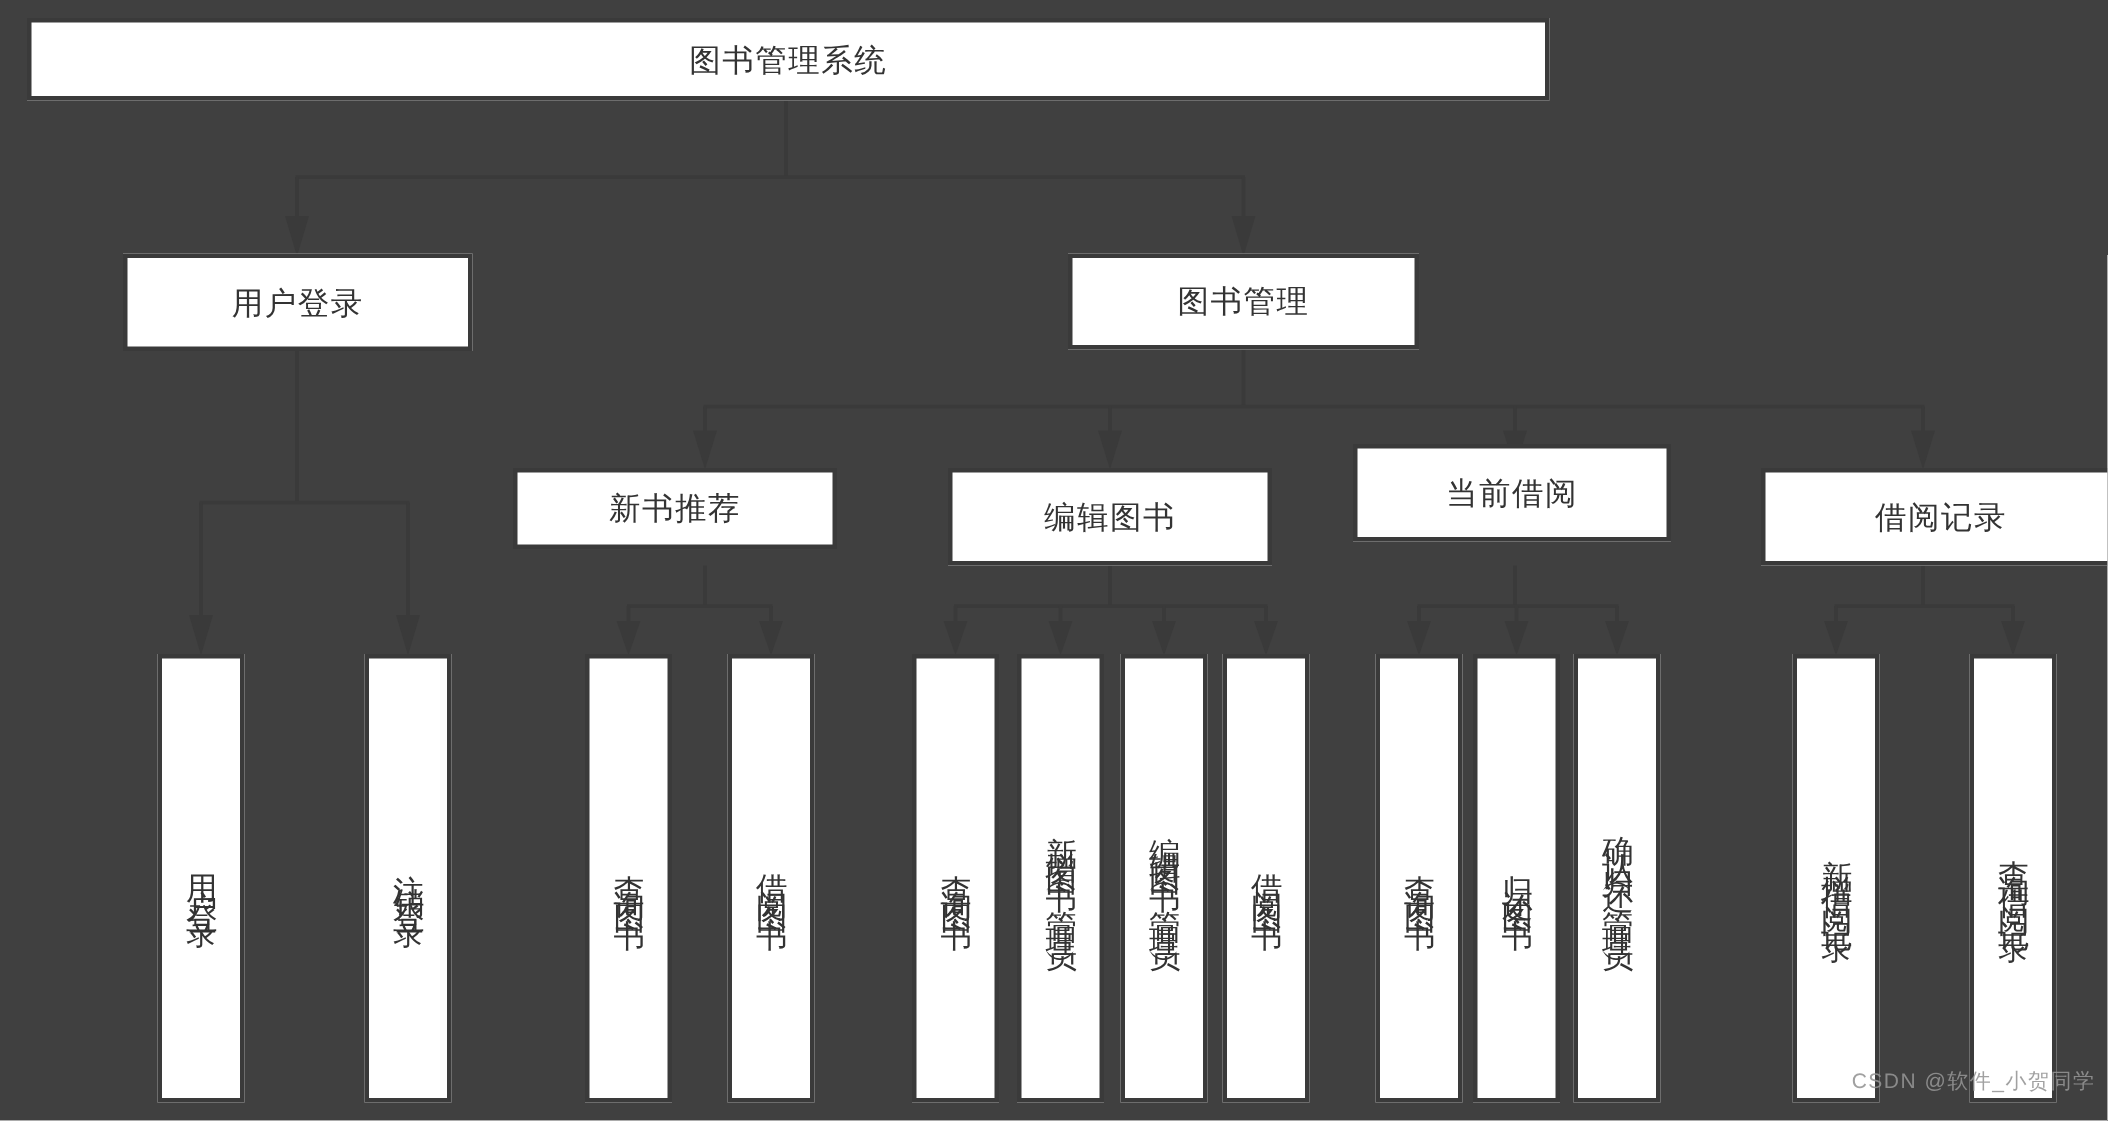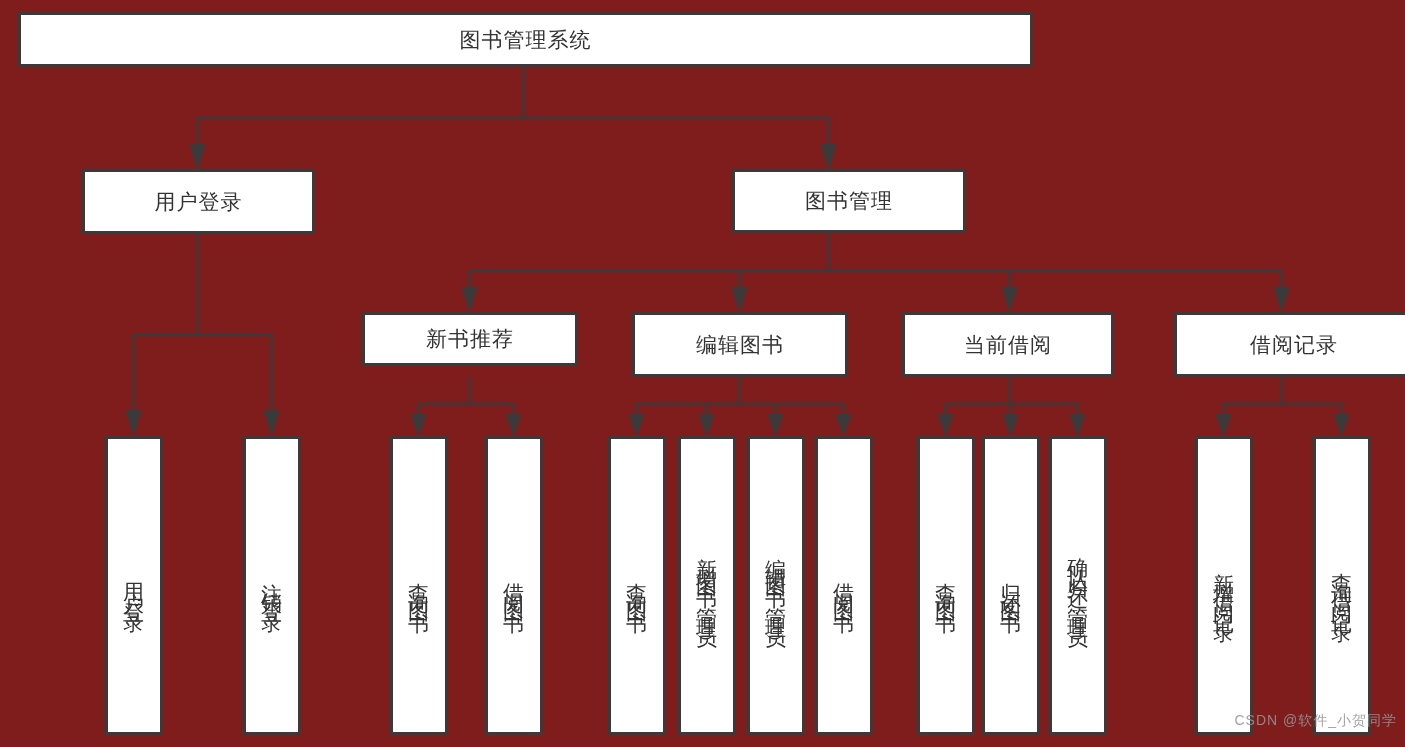--- a/index.html
+++ b/index.html
@@ -1,20 +1,20 @@
 <!DOCTYPE html>
 <html><head>
 <meta charset="utf-8">
 <style>
   html, body { margin: 0; padding: 0; background: #ffffff; }
   .canvas {
     position: relative;
     width: 1405px;
     height: 747px;
-    background: #7f1d1d;
+    background: #404040;
     font-family: "Liberation Sans", "DejaVu Sans", sans-serif;
     overflow: hidden;
   }
   .connectors {
     position: absolute;
     left: 0; top: 0;
     width: 1405px; height: 747px;
     z-index: 1;
   }
   .node {
@@ -127,31 +127,31 @@
     </g>
   </svg>
 
   <div class="node" style="left:18px;top:12px;width:1015px;height:55px">
     <span>图书管理系统</span>
   </div>
 
   <div class="node" style="left:82px;top:169px;width:233px;height:65px">
     <span>用户登录</span>
   </div>
-  <div class="node" style="left:732px;top:169px;width:234px;height:64px">
+  <div class="node" style="left:712px;top:169px;width:234px;height:64px">
     <span>图书管理</span>
   </div>
 
-  <div class="node" style="left:362px;top:312px;width:216px;height:54px">
+  <div class="node" style="left:342px;top:312px;width:216px;height:54px">
     <span>新书推荐</span>
   </div>
   <div class="node" style="left:632px;top:312px;width:216px;height:65px">
     <span>编辑图书</span>
   </div>
-  <div class="node" style="left:902px;top:312px;width:212px;height:65px">
+  <div class="node" style="left:902px;top:296px;width:212px;height:65px">
     <span>当前借阅</span>
   </div>
   <div class="node" style="left:1174px;top:312px;width:240px;height:65px">
     <span>借阅记录</span>
   </div>
 
   <div class="node leaf" style="left:105px">
     <span>用户登录</span>
   </div>
   <div class="node leaf" style="left:243px">

